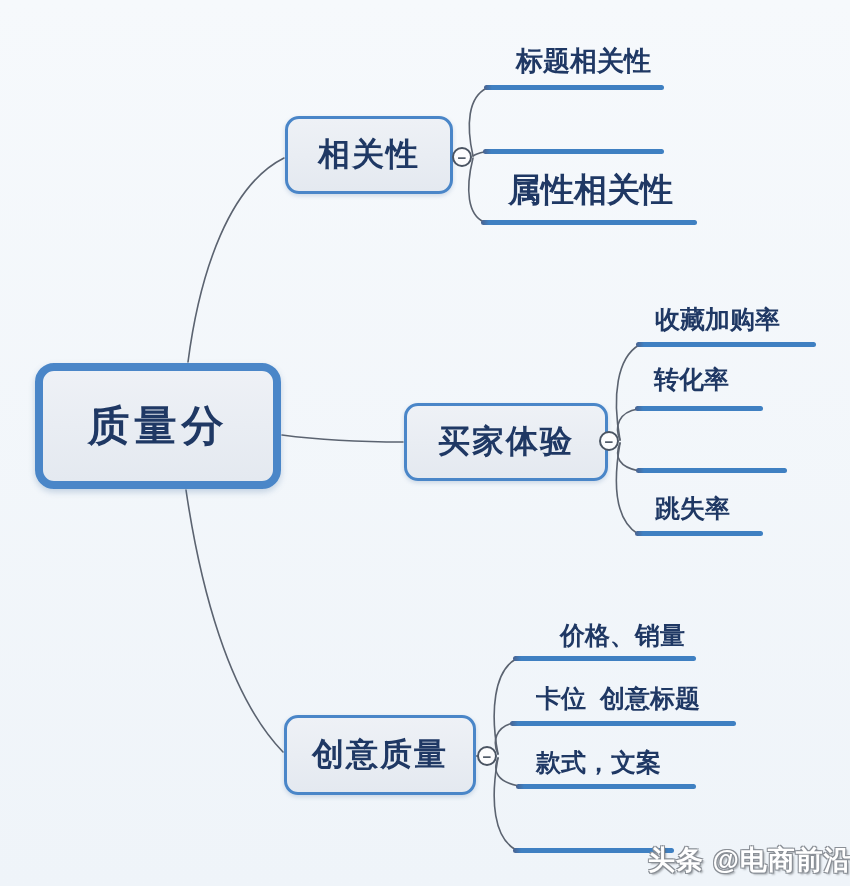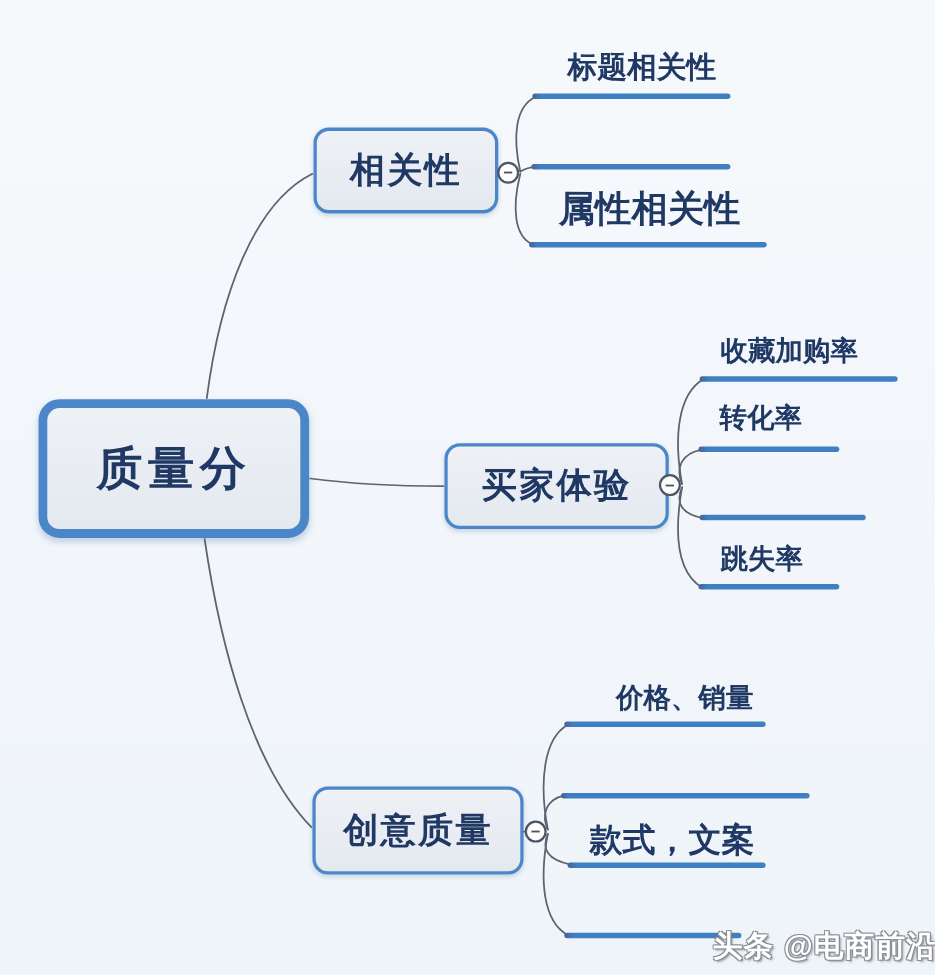--- a/index.html
+++ b/index.html
@@ -73,21 +73,21 @@
   .l22 { left:655px; top:431px; font-size:27px; }
   .u22 { left:636px; top:468px; width:151px; }
   .l23 { left:655px; top:494px; font-size:25px; }
   .u23 { left:635px; top:531px; width:128px; }
 
   
   .l30 { left:537px; top:621px; font-size:25px;margin-left:23px; }
   .u30 { left:513px; top:656px; width:183px; }
   .l31 { left:536px; top:684px; font-size:25px; }
   .u31 { left:510px; top:721px; width:226px; }
-  .l32 { left:536px; top:748px; font-size:30px; }
+  .l32 { left:536px; top:748px; font-size:25px; }
   .u32 { left:516px; top:784px; width:180px; }
   .l33 { left:535px; top:810px; font-size:26px; }
   .u33 { left:513px; top:848px; width:161px; }
 
   .watermark {
     position:absolute; left:648px; top:842px;
     font-size:27px; font-weight:bold; letter-spacing:1px;
     color:#ffffff; white-space:pre;
     text-shadow:-1px -1px 0 #8a8f96, 1px -1px 0 #8a8f96,
                 -1px 1px 0 #8a8f96, 1px 1px 0 #8a8f96,
@@ -143,20 +143,21 @@
   <div class="leaf l20">收藏加购率</div>
   <div class="underline u20"></div>
   <div class="leaf l21">转化率</div>
   <div class="underline u21"></div>
   <div class="underline u22"></div>
   <div class="leaf l23">跳失率</div>
   <div class="underline u23"></div>
 
   <div class="leaf l30">价格、销量</div>
   <div class="underline u30"></div>
+  <div class="leaf l31">卡位  创意标题</div>
   <div class="underline u31"></div>
   <div class="leaf l32">款式，文案</div>
   <div class="underline u32"></div>
   <div class="underline u33"></div>
 
   <div class="watermark">头条 @电商前沿君</div>
 
 </div>
 
 </body></html>

